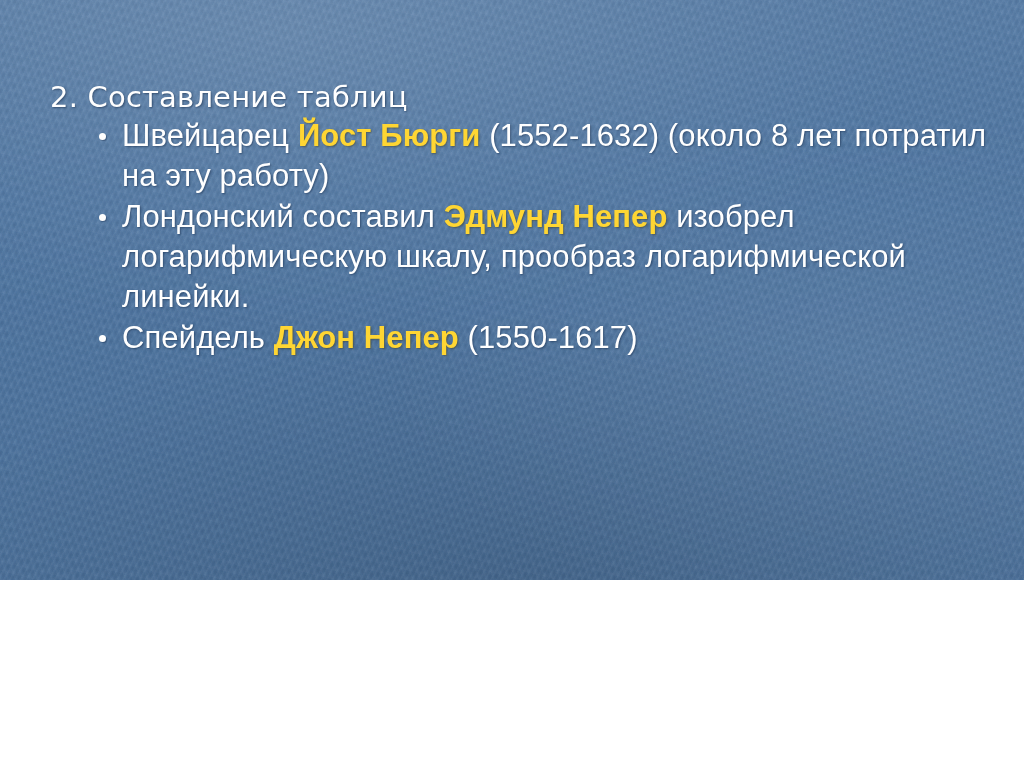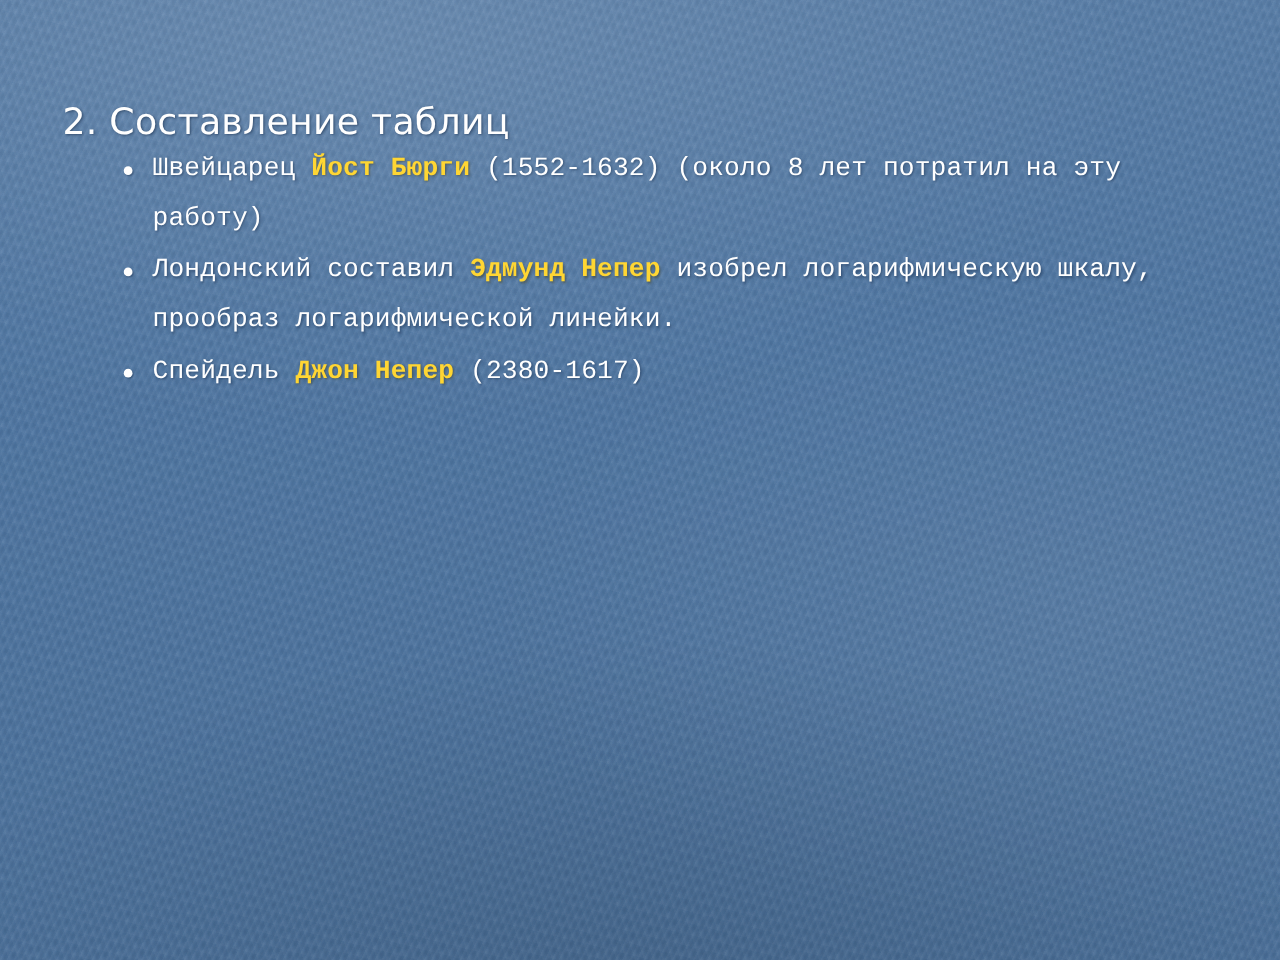--- a/index.html
+++ b/index.html
@@ -9,21 +9,21 @@
   body {
     width: 1024px;
     height: 768px;
     overflow: hidden;
     font-family: "DejaVu Sans", sans-serif;
   }
 
   .slide {
     position: relative;
     width: 1024px;
-    height: 768px;
+    height: 580px;
     background-color: #4f76a2;
     overflow: hidden;
   }
 
   
   .texture-a,
   .texture-b,
   .texture-c {
     position: absolute;
     inset: 0;
@@ -99,22 +99,22 @@
     margin: 0;
     padding: 0;
     list-style: none;
   }
 
   .bullet-item {
     position: relative;
     padding-left: 34px;
     margin: 0 0 1px 0;
     color: #ffffff;
-    font-family: Liberation Mono, monospace;
-    font-size: 21px;
+    font-family: Liberation Sans, sans-serif;
+    font-size: 31px;
     line-height: 40px;
     letter-spacing: 0.1px;
     text-shadow: 1px 1px 2px rgba(20,40,70,0.5);
   }
 
   .bullet-item::before {
     content: "";
     position: absolute;
     left: 11px;
     top: 17px;
@@ -140,17 +140,17 @@
   <div class="texture-b"></div>
   <div class="texture-c"></div>
 
   <div class="content">
 
     <div class="slide-title">2. Составление таблиц</div>
 
     <ul class="bullet-list">
       <li class="bullet-item"><span> Швейцарец </span><span class="hl">Йост Бюрги</span><span> (1552-1632) (около 8 лет потратил на эту работу)</span></li>
       <li class="bullet-item"><span> Лондонский составил </span><span class="hl">Эдмунд Непер</span><span> изобрел логарифмическую шкалу, прообраз логарифмической линейки.</span></li>
-      <li class="bullet-item"><span>Спейдель </span><span class="hl">Джон Непер</span><span> (2380-1617)</span></li>
+      <li class="bullet-item"><span>Спейдель </span><span class="hl">Джон Непер</span><span> (1550-1617)</span></li>
     </ul>
 
   </div>
 </div>
 
 </body></html>

